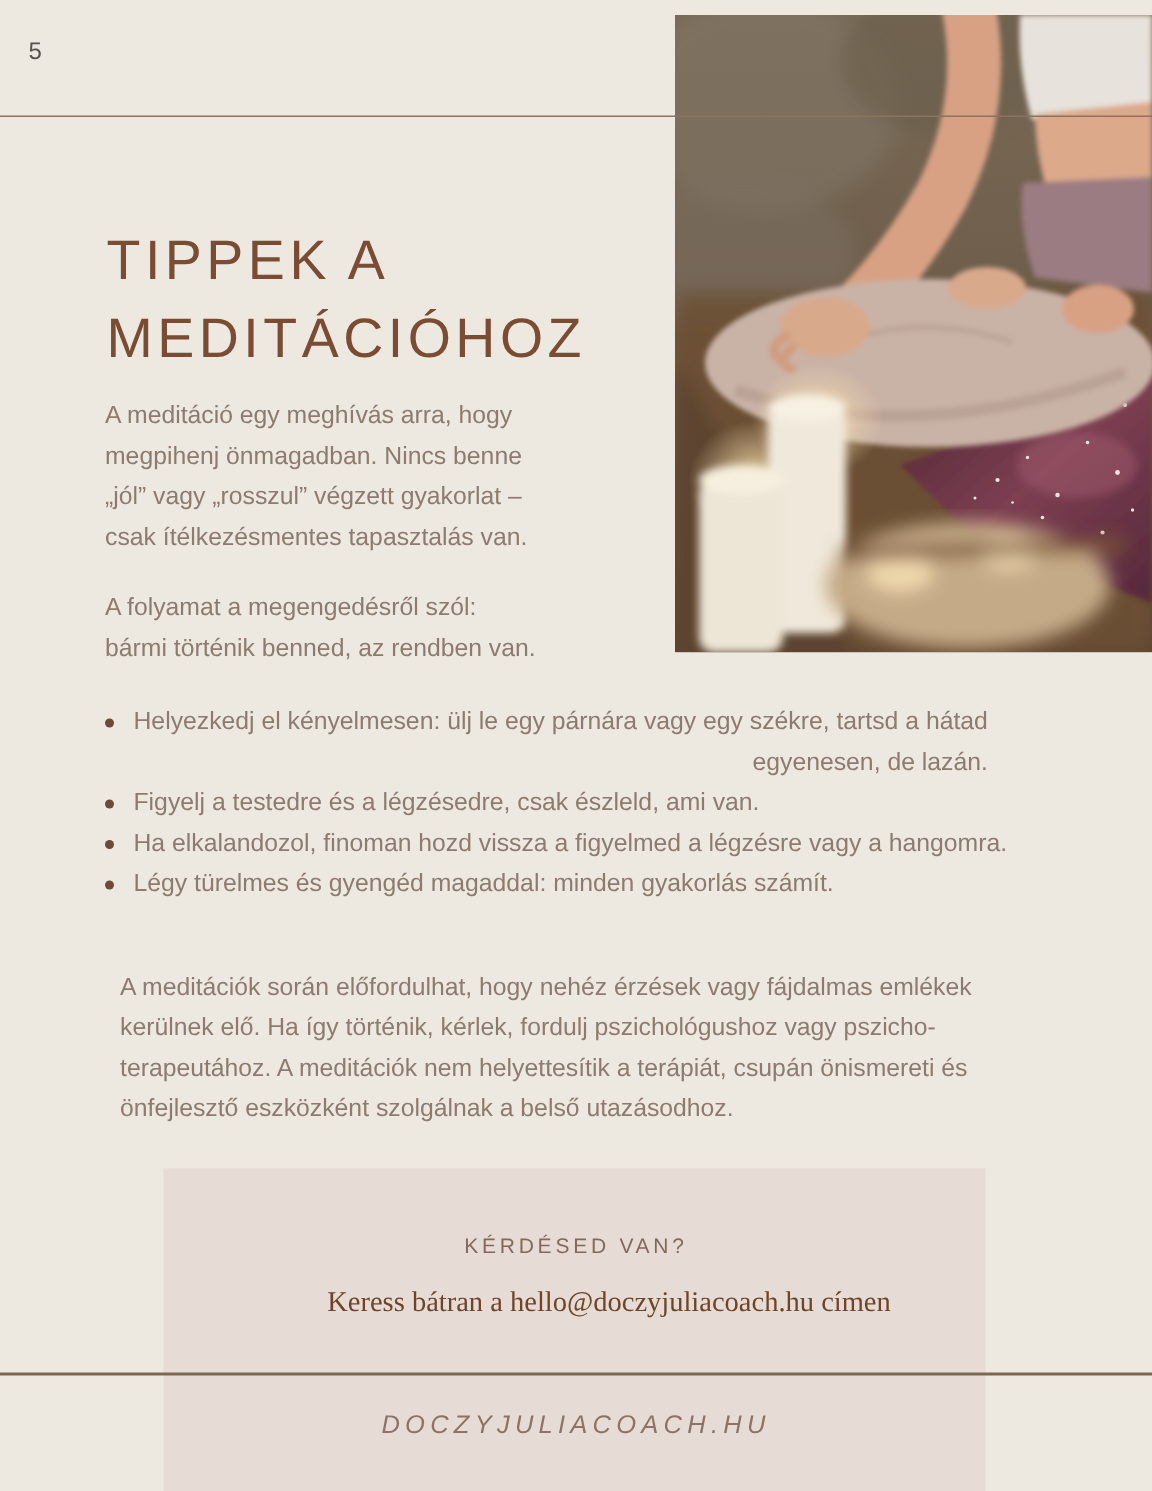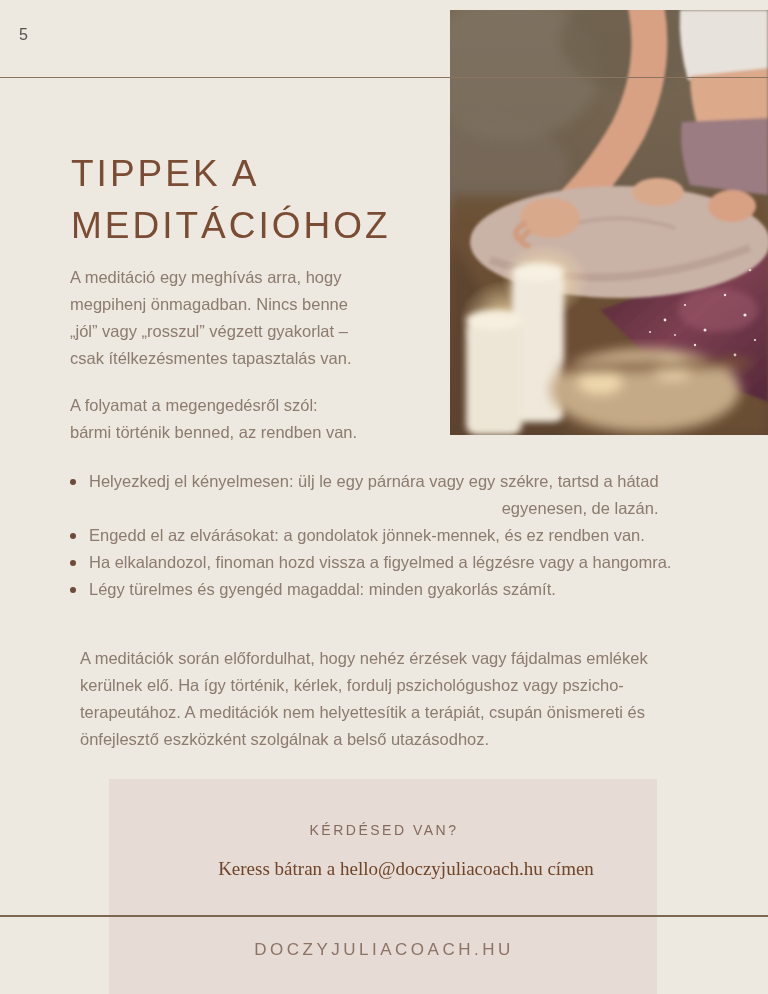--- a/index.html
+++ b/index.html
@@ -118,20 +118,21 @@
   }
   .website {
     position: absolute;
     left: 0; top: 940px;
     width: 768px;
     text-align: center;
     font-size: 17px;
     letter-spacing: 3.5px;
     color: #8D7365;
     z-index: 3;
+    font-style: italic;
   }
 </style>
 </head>
 <body>
 
 <div class="page">
 
   <div class="page-number">5</div>
 
   <div class="rule-top"></div>
@@ -240,25 +241,25 @@
 bármi történik benned, az rendben van.</p>
 
   <ul class="tips">
 
       <li>
         <span class="dot"></span>
         <span class="tip-text">Helyezkedj el kényelmesen: ülj le egy párnára vagy egy székre, tartsd a hátad
 egyenesen, de lazán.</span>
       </li>
 
-
-      <li>
-        <span class="dot"></span>
-        <span class="tip-text">Engedd el az elvárásokat: a gondolatok jönnek-mennek, és ez rendben van.</span>
-      </li>
+      <li>
+        <span class="dot"></span>
+        <span class="tip-text">Figyelj a testedre és a légzésedre, csak észleld, ami van.</span>
+      </li>
+
 
       <li>
         <span class="dot"></span>
         <span class="tip-text">Ha elkalandozol, finoman hozd vissza a figyelmed a légzésre vagy a hangomra.</span>
       </li>
 
       <li>
         <span class="dot"></span>
         <span class="tip-text">Légy türelmes és gyengéd magaddal: minden gyakorlás számít.</span>
       </li>

